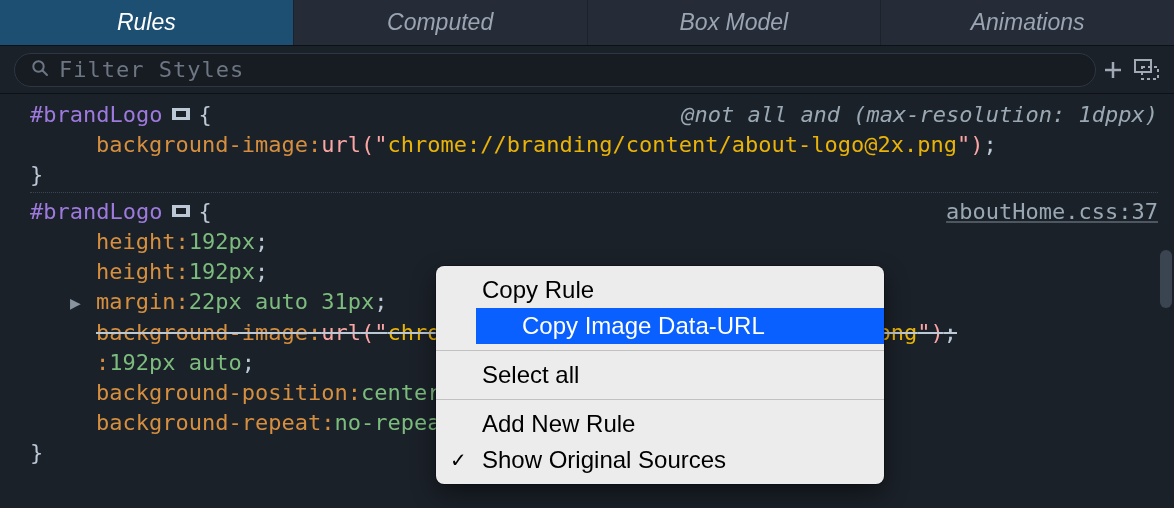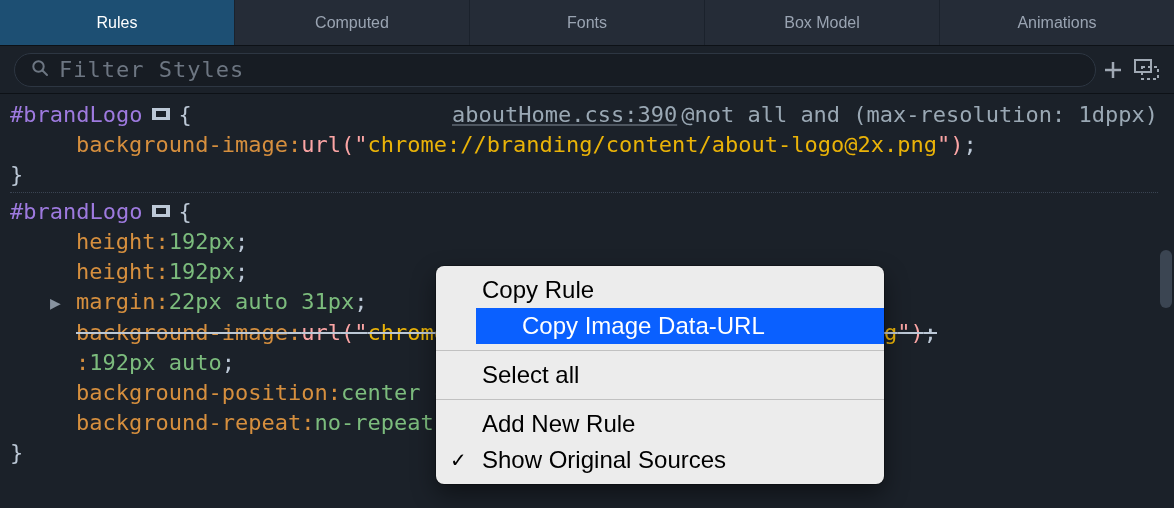--- a/index.html
+++ b/index.html
@@ -18,24 +18,25 @@
     height: 46px;
     background: #252c37;
     border-bottom: 1px solid #0d1116;
   }
   .tab {
     flex: 1;
     display: flex;
     align-items: center;
     justify-content: center;
     font-family: "Helvetica Neue", Arial, sans-serif;
-    font-size: 16px;
+    font-size: 23px;
     color: #9aa4b2;
     border-right: 1px solid #1b222c;
     cursor: default;
+    font-style: italic;
   }
   .tab:last-child { border-right: none; }
   .tab.active {
     background: #1d4f73;
     color: #ffffff;
   }
 
   
   .toolbar {
     display: flex;
@@ -79,38 +80,39 @@
   
   .rules-pane {
     padding: 2px 16px 14px 10px;
     font-size: 22px;
     line-height: 30px;
     position: relative;
   }
   .rule-block {
     border-top: 1px dotted #3a4452;
     padding: 4px 0 2px 0;
+    margin-left: 20px;
   }
   .rule-block:first-child { border-top: none; }
 
   .rule-head {
     display: flex;
     align-items: baseline;
     white-space: nowrap;
   }
   .selector { color: #9e7adf; }
   .brace    { color: #bcc8d6; }
   .srcline {
     margin-left: auto;
     color: #8aa2b6;
     display: flex;
     gap: 0;
   }
   .srcfile  { color: #9aa8b4; text-decoration: underline; text-decoration-color: rgba(154,168,180,.4);}
-  .media    { color: #9aa8b4; margin-left: 4px; }
+  .media    { color: #9aa8b4; margin-left: 4px; font-style: italic; }
 
   .highlight-btn {
     display: inline-flex;
     align-items: center;
     justify-content: center;
     width: 22px; height: 18px;
     margin: 0 6px 0 8px;
     vertical-align: -1px;
   }
   .highlight-btn svg { display: block; }
@@ -193,21 +195,20 @@
     background: #3b4552;
     border-radius: 6px;
   }
 </style>
 </head>
 <body>
 
 <div class="tabs">
   <div class="tab active">Rules</div>
   <div class="tab">Computed</div>
-  <div class="tab">Fonts</div>
   <div class="tab">Box Model</div>
   <div class="tab">Animations</div>
 </div>
 
 <div class="toolbar">
   <div class="filter-wrap">
     <span>
       <svg width="18" height="18" viewBox="0 0 18 18">
           <circle cx="7.5" cy="7.5" r="5.2" fill="none" stroke="#6d7682" stroke-width="2"></circle>
           <line x1="11.5" y1="11.5" x2="16" y2="16" stroke="#6d7682" stroke-width="2" stroke-linecap="round"></line>
@@ -235,21 +236,20 @@
     <div class="rule-head">
       <span class="selector">#brandLogo</span>
       <span class="highlight-btn">
         <svg width="22" height="16" viewBox="0 0 22 16">
           <rect x="2" y="2" width="18" height="12" fill="#bcc8d6"></rect>
           <rect x="6" y="5" width="10" height="6" fill="#1b2129"></rect>
         </svg>
       </span>
       <span class="brace">{</span>
       <span class="srcline">
-        <span class="srcfile">aboutHome.css:390</span>
         <span class="media"> @not all and (max-resolution: 1dppx)</span>
       </span>
     </div>
     <div class="decls">
       <div class="decl-row">
         <span class="marker"></span>
         <span class="propname">background-image</span>
           <span class="colon">: </span>
           <span class="func">url</span>
           <span class="func">("</span>
@@ -264,20 +264,23 @@
   <div class="rule-block">
     <div class="rule-head">
       <span class="selector">#brandLogo</span>
       <span class="highlight-btn">
         <svg width="22" height="16" viewBox="0 0 22 16">
           <rect x="2" y="2" width="18" height="12" fill="#bcc8d6"></rect>
           <rect x="6" y="5" width="10" height="6" fill="#1b2129"></rect>
         </svg>
       </span>
       <span class="brace">{</span>
+      <span class="srcline">
+        <span class="srcfile">aboutHome.css:37</span>
+      </span>
     </div>
     <div class="decls">
       <div class="decl-row">
           <span class="marker"></span>
           <span class="propname">height</span>
           <span class="colon">: </span>
           <span class="value">192px</span>
           <span class="semi">;</span>
         </div>
       <div class="decl-row">

